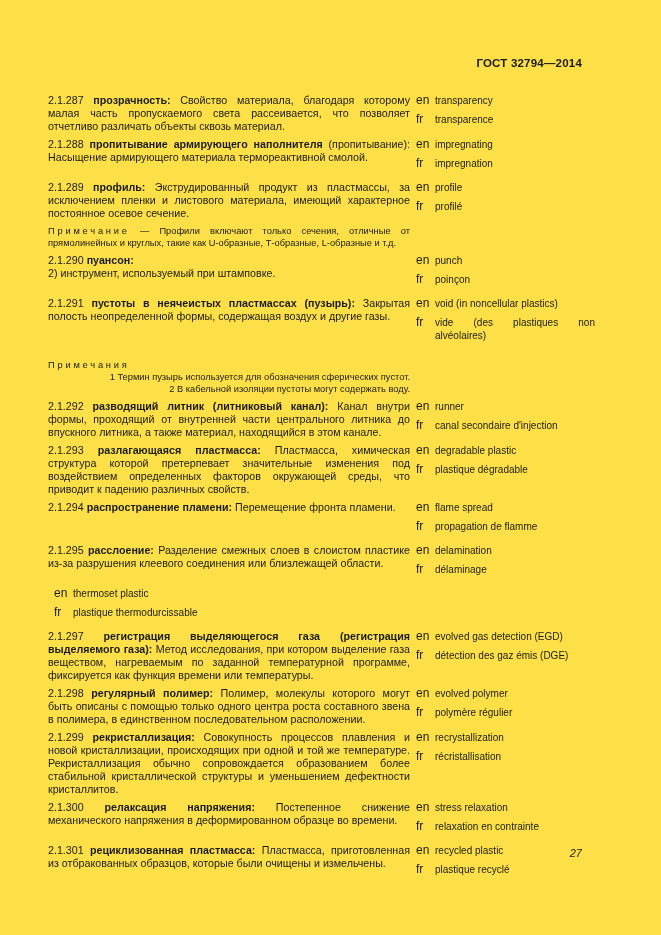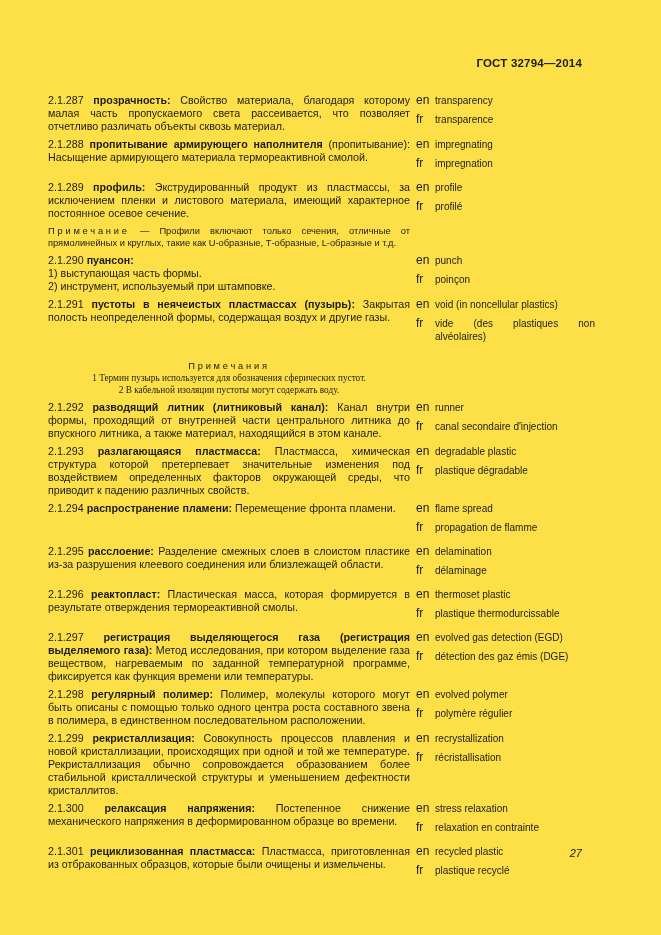--- a/index.html
+++ b/index.html
@@ -30,22 +30,22 @@
     width:362px; flex:none;
     font-size:10.7px; line-height:13px;
     text-align:justify;
   }
   .ru .num { font-weight:normal; }
   .ru b.term { font-weight:bold; }
   .list-line { text-align:left; }
 
   .note { margin-top:5px; font-size:9.3px; line-height:12px; text-align:justify; }
   .note-label { letter-spacing:0.3em; }
-  .notes .note-label { display:block; text-align:center;margin-top:36px; }
-  .note-item { text-align:center;font-family:Liberation Serif, serif; }
+  .notes .note-label { display:block; text-align:left;margin-top:36px; }
+  .note-item { text-align:right; }
 
   .tr { flex:none; margin-left:6px; display:flex; flex-direction:column; }
   .tr-row { display:flex; margin-bottom:6px; }
   .lang { width:19px; flex:none; font-size:12px; line-height:13px; }
   .val  { width:160px; font-size:10px; line-height:13px; text-align:justify; }
 
   .page-number {
     position:absolute; top:846px; left:0; right:79px;
     text-align:right;
     font-size:11px; font-style:italic; line-height:14px;padding-left:28px;
@@ -100,21 +100,20 @@
           </div>
           <div class="tr-row">
             <span class="lang">fr</span>
             <span class="val">profilé</span>
           </div>
         </div>
       </div>
       <div class="entry">
         <div class="ru">
           <p class="def"><span class="num">2.1.290</span> <b class="term">пуансон:</b></p>
-          <div class="list-line">1) выступающая часть формы.</div>
           <div class="list-line">2) инструмент, используемый при штамповке.</div>
         </div>
         <div class="tr">
           <div class="tr-row">
             <span class="lang">en</span>
             <span class="val">punch</span>
           </div>
           <div class="tr-row">
             <span class="lang">fr</span>
             <span class="val">poinçon</span>
@@ -195,23 +194,20 @@
             <span class="lang">en</span>
             <span class="val">delamination</span>
           </div>
           <div class="tr-row">
             <span class="lang">fr</span>
             <span class="val">délaminage</span>
           </div>
         </div>
       </div>
       <div class="entry">
-        <div class="ru">
-          <p class="def"><span class="num">2.1.296</span> <b class="term">реактопласт:</b> <span>Пластическая масса, которая формируется в результате отверждения термореактивной смолы.</span></p>
-        </div>
         <div class="tr">
           <div class="tr-row">
             <span class="lang">en</span>
             <span class="val">thermoset plastic</span>
           </div>
           <div class="tr-row">
             <span class="lang">fr</span>
             <span class="val">plastique thermodurcissable</span>
           </div>
         </div>

